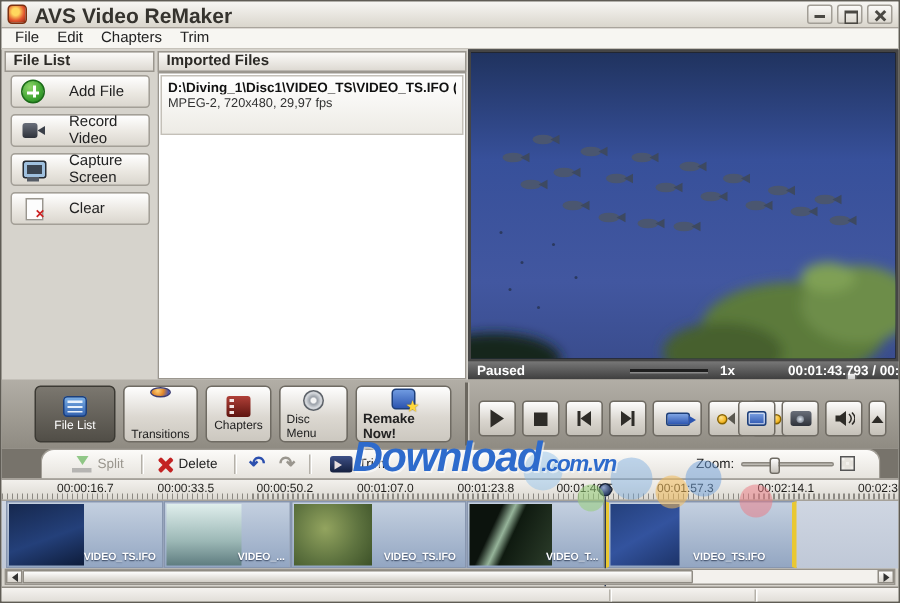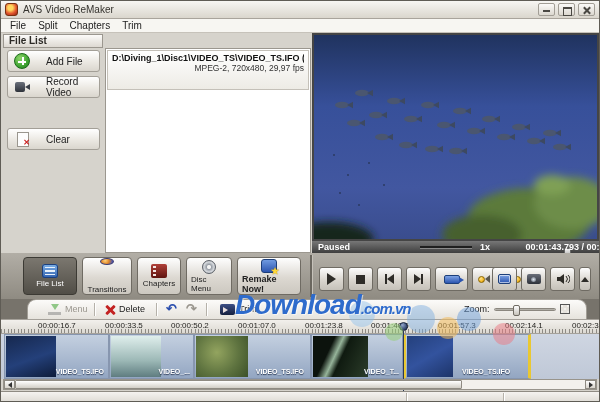--- a/index.html
+++ b/index.html
@@ -4,21 +4,21 @@
 <style>
   * { margin:0; padding:0; box-sizing:border-box; }
   html,body { width:600px; height:402px; background:#d6d3cc; font-family:"Liberation Sans", sans-serif; }
   .window { position:relative; width:600px; height:402px; border:1px solid #5f5c55; background:#d6d3cc; overflow:hidden; }
 
   
   .titlebar { position:absolute; left:0; top:0; width:598px; height:18px;
     background:linear-gradient(#f7f6f3,#dad6cd); border-bottom:1px solid #a9a49c; }
   .app-icon { position:absolute; left:4px; top:2px; width:13px; height:13px; border-radius:3px;
     background:radial-gradient(circle at 40% 35%, #ffd75e 0 25%, #e2552e 60%, #8c2412); border:1px solid #7a3010; }
-  .title-text { position:absolute; left:22px; top:0; line-height:18px; font-size:10px; font-weight:normal; color:#35332e;text-align:right; }
+  .title-text { position:absolute; left:22px; top:0; line-height:18px; font-size:14px; font-weight:bold; color:#35332e;text-align:right; }
   .winctl { position:absolute; right:4px; top:2px; display:flex; gap:3px; }
   .winbtn { width:17px; height:13px; position:relative; background:linear-gradient(#fbfaf8,#dcd8d0); border:1px solid #a29e96; border-radius:2px; }
   .glyph-min::after { content:""; position:absolute; left:4px; right:4px; bottom:3px; height:2px; background:#4a4843; }
   .glyph-max::after { content:""; position:absolute; left:4px; top:3px; width:7px; height:6px; border:1px solid #4a4843; border-top-width:2px; }
   .glyph-close::before,.glyph-close::after { content:""; position:absolute; left:7px; top:2px; width:2px; height:9px; background:#4a4843; }
   .glyph-close::before { transform:rotate(45deg);} .glyph-close::after { transform:rotate(-45deg);}
 
   
   .menubar { position:absolute; left:0; top:18px; width:598px; height:14px; background:#f7f6f2; border-bottom:1px solid #c6c2ba;
     font-size:10px; color:#222; display:flex; align-items:center; padding-left:3px; }
@@ -42,21 +42,21 @@
   .ic-screen::before { content:""; position:absolute; left:1px; top:2px; width:14px; height:10px; background:#3a4450; border:1px solid #252b33; border-radius:2px;
     box-shadow:inset 0 0 0 2px #9fc0de; }
   .ic-screen::after { content:""; position:absolute; left:4px; bottom:0; width:8px; height:3px; background:#555c66; }
   .ic-clear::before { content:""; position:absolute; left:3px; top:1px; width:10px; height:13px; background:#fdfdfd; border:1px solid #9a968e; }
   .ic-clear::after { content:"✕"; position:absolute; right:0; bottom:0; font-size:8px; font-weight:bold; color:#cc2222; }
 
   
   .midbody { position:absolute; left:104px; top:47px; width:206px; height:205px; background:#fff; border:1px solid #9b978f; }
   .filecard { margin:1px; height:40px; background:linear-gradient(#ffffff,#edebe5); border:1px solid #c4c0b8; padding:2px 4px; }
   .fname { font-size:9px; font-weight:bold; color:#111; white-space:nowrap; overflow:hidden; }
-  .finfo { font-size:8.5px; color:#333; line-height:10px; white-space:nowrap;text-align:right; }
+  .finfo { font-size:8.5px; color:#333; line-height:10px; white-space:nowrap; }
 
   
   .video { position:absolute; left:311px; top:32px; width:287px; height:208px; border:2px solid #454545; background:#000; }
   .video svg { display:block; }
   .pstatus { position:absolute; left:311px; top:240px; width:332px; height:12px;
     background:linear-gradient(#777,#3e3e3e); color:#fff; font-size:9px; font-weight:bold; }
   .pstatus .st { position:absolute; left:6px; top:0; line-height:12px; }
   .spdgroove { position:absolute; left:108px; top:5px; width:52px; height:2px; background:#1f1f1f; box-shadow:0 1px 0 #8a8a8a; }
   .spdthumb { position:absolute; left:144px; top:2px; width:7px; height:8px; background:linear-gradient(#efefef,#b9b9b9); border:1px solid #666; border-radius:1px; }
   .spdlabel { position:absolute; left:168px; top:0; line-height:12px; }
@@ -180,39 +180,44 @@
     <span class="title-text">AVS Video ReMaker</span>
     <span class="winctl">
       <span class="winbtn glyph-min"></span>
       <span class="winbtn glyph-max"></span>
       <span class="winbtn glyph-close"></span>
     </span>
   </div>
 
   <div class="menubar">
     <span class="menu-item">File</span>
-    <span class="menu-item">Split</span>
+    <span class="menu-item">Edit</span>
     <span class="menu-item">Chapters</span>
     <span class="menu-item">Trim</span>
   </div>
 
   <div class="phead" style="left:2px;top:33px;width:100px;">File List</div>
   <div class="lbtn" style="top:49px;">
     <span class="ic ic-add"></span>
     <span>Add File</span>
   </div>
   <div class="lbtn" style="top:75px;">
     <span class="ic ic-cam"></span>
     <span>Record Video</span>
   </div>
+  <div class="lbtn" style="top:101px;">
+    <span class="ic ic-screen"></span>
+    <span>Capture Screen</span>
+  </div>
   <div class="lbtn" style="top:127px;">
     <span class="ic ic-clear"></span>
     <span>Clear</span>
   </div>
 
+  <div class="phead" style="left:104px;top:33px;width:206px;">Imported Files</div>
   <div class="midbody">
     <div class="filecard">
       <div class="fname">D:\Diving_1\Disc1\VIDEO_TS\VIDEO_TS.IFO (1)</div>
       <div class="finfo">MPEG-2, 720x480, 29,97 fps</div>
     </div>
   </div>
 
   <div class="video">
     <svg width="283" height="204" viewBox="0 0 283 204">
       <defs>
@@ -353,21 +358,21 @@
       <div class="pbtn narrow">
           <span class="upArrow"></span>
         </div>
     </div>
   </div>
 
   <div class="tl-dark"></div>
   <div class="tl-toolbar">
     <div class="tbitem" style="left:20px;">
       <span class="ic-split"></span>
-      <span class="dim">Menu</span>
+      <span class="dim">Split</span>
     </div>
     <div class="tbsep" style="left:66px;"></div>
     <div class="tbitem" style="left:76px;">
       <span class="ic-x"></span>
       <span>Delete</span>
     </div>
     <div class="tbsep" style="left:128px;"></div>
     <div class="tbitem" style="left:138px;">
         <span class="undo">↶</span>
       </div>

